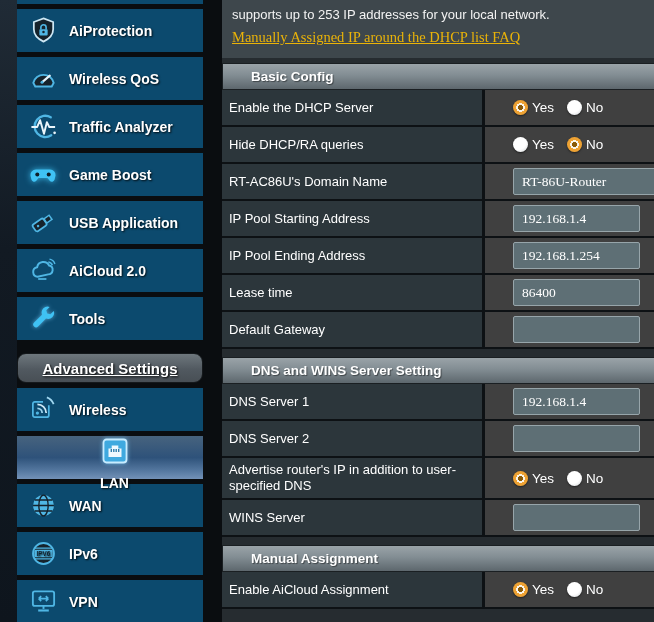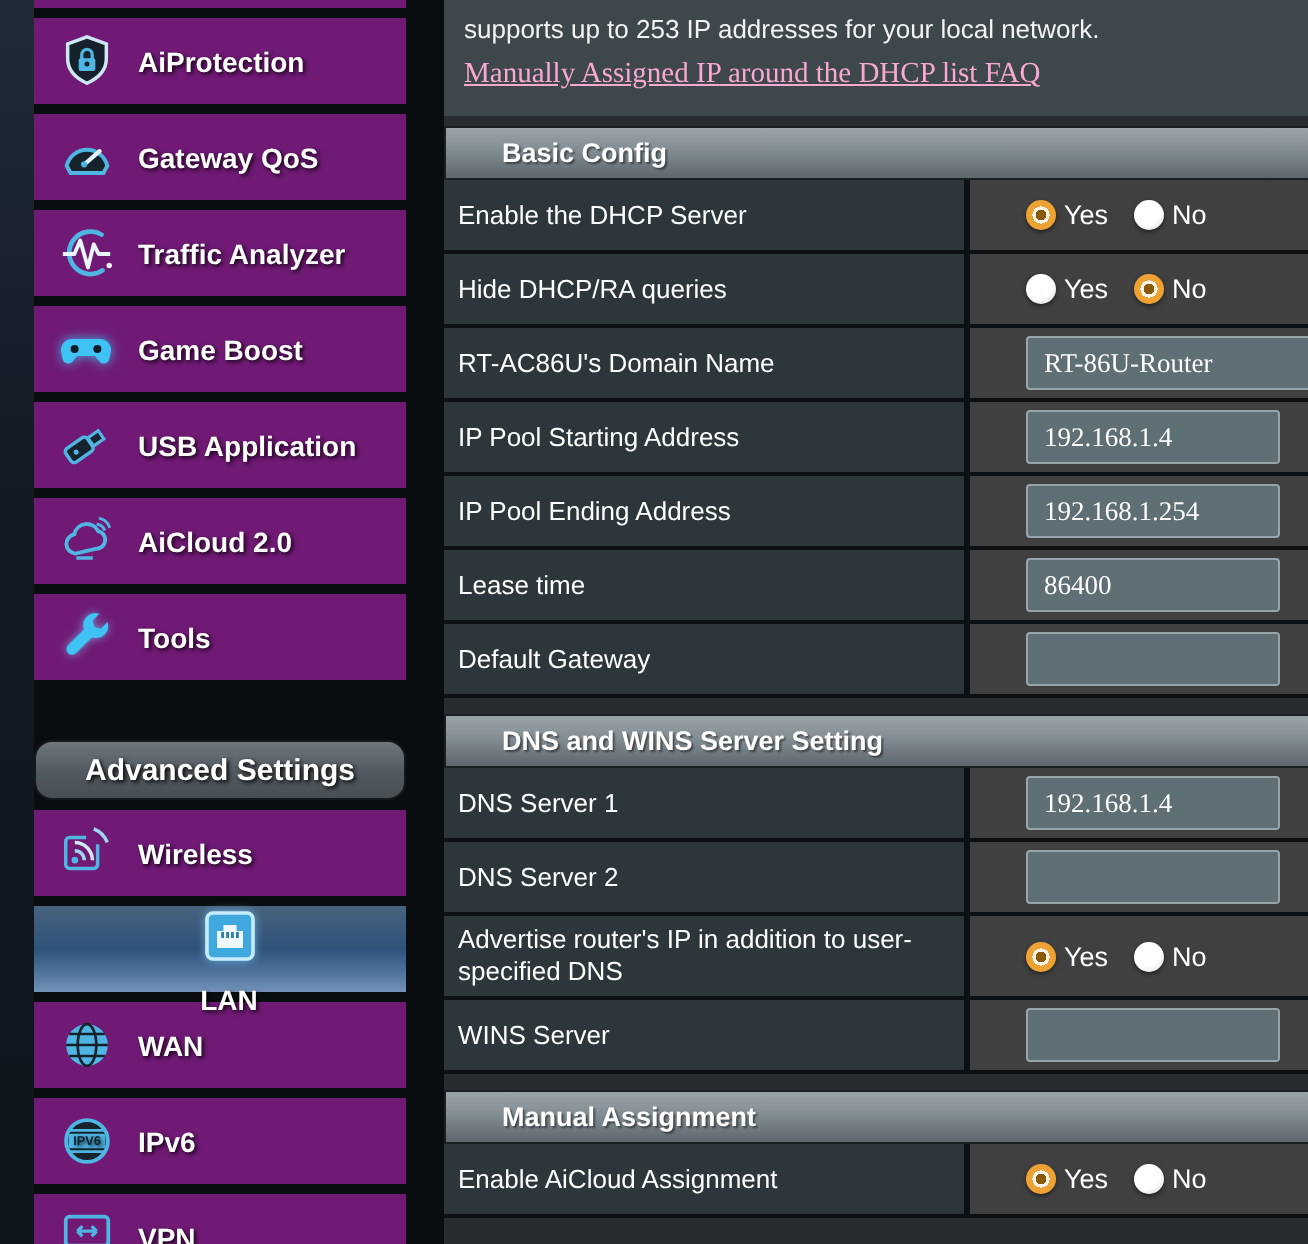--- a/index.html
+++ b/index.html
@@ -5,46 +5,46 @@
   * { margin:0; padding:0; box-sizing:border-box; }
   html,body { background:#0a0d10; }
   body { width:654px; height:622px; overflow:hidden; font-family:"Liberation Sans",sans-serif; }
   .app { width:654px; height:622px; display:flex; background:#0a0d10; overflow:hidden; }
 
   
   aside { width:222px; flex:none; display:flex; }
   .edge-strip { width:17px; flex:none; background:linear-gradient(180deg,#202b36,#121a23 40%,#0e151d); }
   .menu { width:186px; flex:none; padding-top:0; }
   .nav-item {
-    height:43px; margin-bottom:5px; background:#701a75;
+    height:43px; margin-bottom:5px; background:#0c4a6e;
     display:flex; align-items:center; padding-left:9px; gap:9px;
     color:#fff; font-weight:bold; font-size:14px; cursor:pointer;
     text-shadow:1px 1px 2px rgba(0,0,0,.85);
   }
   .nav-item.partial { height:4px; padding:0; }
   .nav-item.active {
     background:linear-gradient(180deg,#47637e 0%,#2e527a 50%,#54779f 80%,#7392b8 100%);
     flex-direction:column;
   }
   .nav-icon { width:34px; flex:none; display:flex; align-items:center; justify-content:center; }
   .glow svg { filter:drop-shadow(0 0 3px rgba(64,196,244,.85)); }
   .glow-soft svg { filter:drop-shadow(0 0 2px rgba(120,210,255,.7)); }
   .adv-header {
-    height:30px; margin:30px 0 5px; background:linear-gradient(180deg,#6e777d,#515960 55%,#484f55);
+    height:30px; margin:13px 0 5px; background:linear-gradient(180deg,#6e777d,#515960 55%,#484f55);
     border:1px solid #15191c; border-radius:9px;
     display:flex; align-items:center; justify-content:center;
-    color:#fff; font-weight:bold; font-size:15px; text-shadow:1px 1px 2px #000;
+    color:#fff; font-weight:bold; font-size:15px; text-shadow:1px 1px 2px #000;text-decoration:underline;
   }
 
   
   main { width:496px; flex:none; background:#262c30; overflow:hidden; }
   .intro { height:58px; background:#3e474c; padding:5px 10px 0; overflow:hidden; }
   .intro-line { color:#f3f3f3; font-size:13px; line-height:19px; }
   .faq-link {
-    display:inline-block; margin-top:5px; color:#f9a8d4; font-size:14.5px;
+    display:inline-block; margin-top:5px; color:#eab308; font-size:14.5px;
     font-family:"Liberation Serif",serif; text-decoration:underline; cursor:pointer;
   }
   .section { margin-top:5px; }
   .section + .section { margin-top:8px; }
   .section-header {
     height:27px; background:linear-gradient(180deg,#9aa3a8 0%,#828d93 45%,#5d676d 100%);
     border:1px solid #1a1f22; display:flex; align-items:center; padding:0 28px;
     color:#fff; font-weight:bold; font-size:13.5px; text-shadow:1px 1px 1px rgba(0,0,0,.45);
   }
   .row { display:flex; border-bottom:2px solid #0d1114; min-height:37px; }
@@ -97,21 +97,21 @@
       </div>
 
       <div class="nav-item">
         <span class="nav-icon">
           <svg width="29" height="29" viewBox="0 0 30 30">
             <path d="M4.5 19.5a10.8 10.8 0 0121 0l-2 3.8h-17z" fill="#16232c" stroke="#4fb6e4" stroke-width="2"></path>
             <path d="M14 18.5L21.5 12" stroke="#e6f4fb" stroke-width="2.2" stroke-linecap="round"></path>
             <circle cx="13.5" cy="18.8" r="1.6" fill="#4fb6e4"></circle>
           </svg>
         </span>
-        <span>Gateway QoS</span>
+        <span>Wireless QoS</span>
       </div>
 
       <div class="nav-item">
         <span class="nav-icon">
           <svg width="29" height="29" viewBox="0 0 30 30">
             <path d="M22.5 5.5a11 11 0 10.5 18.5" fill="none" stroke="#4fb6e4" stroke-width="2.4" stroke-linecap="round"></path>
             <polyline points="2.5,15.5 8.5,15.5 11.5,8.5 15.5,22.5 18.5,10.5 21,15.5 27,15.5" fill="none" stroke="#eaf5fb" stroke-width="2" stroke-linejoin="round"></polyline>
             <circle cx="26.5" cy="21.5" r="1.4" fill="#eaf5fb"></circle>
           </svg>
         </span>

